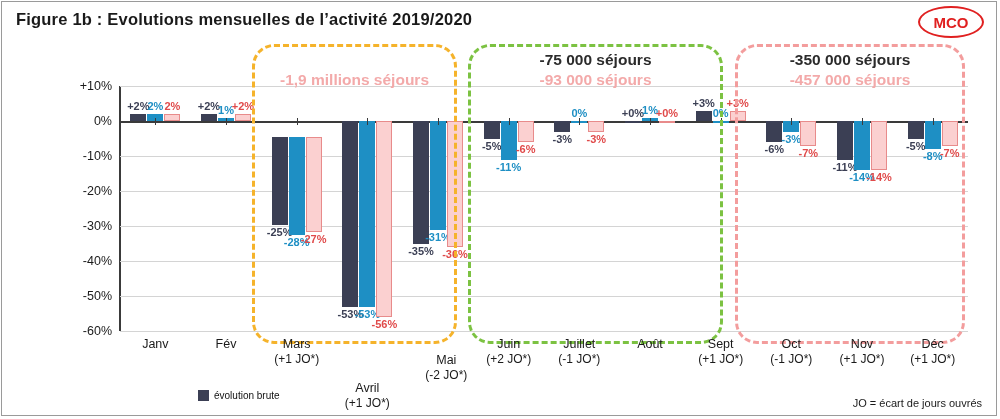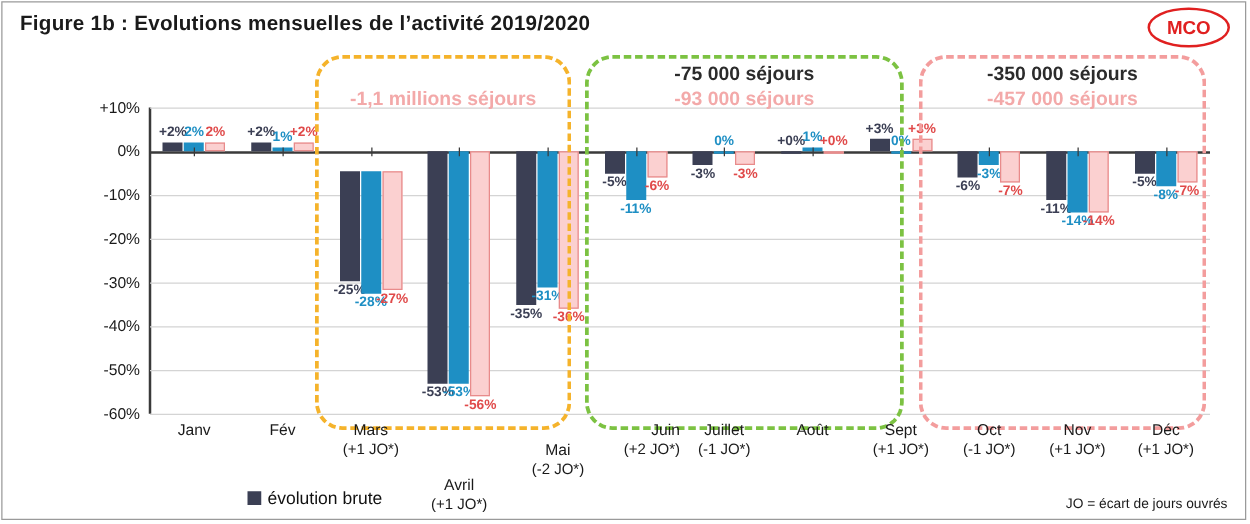--- a/index.html
+++ b/index.html
@@ -91,21 +91,21 @@
   .anntext{
     position:absolute;text-align:center;font-size:15.5px;font-weight:bold;
     line-height:20px;white-space:nowrap;
   }
   .ann-dark{color:#2b2b2b;}
   .ann-pink{color:#f3a9a9;}
   
   #legend{
     position:absolute;left:196px;top:388px;
     display:flex;gap:26px;align-items:center;
-    font-size:14px;color:#111;
+    font-size:10px;color:#111;
   }
   .lgitem{display:flex;align-items:center;gap:5px;}
   .sw{width:11px;height:11px;display:inline-block;}
   .sw1{background:#3b3f54;}
   .sw2{background:#1e8fc4;}
   .sw3{background:#fbd0d0;border:1px solid #e88b8b;box-sizing:border-box;}
   #footnote{
     position:absolute;right:14px;bottom:6px;font-size:11px;color:#1a1a1a;
   }
 </style>
@@ -245,21 +245,21 @@
         <div class="bar b2" style="left: 27.3333px; top: 35px; height: 28px;"></div>
         <div class="vlabel l2" style="left: 19.3333px; width: 32px; text-align: center; top: 64px;">-8%</div>
         <div class="bar b3" style="left: 44.3333px; top: 35px; height: 24.5px;"></div>
         <div class="vlabel l3" style="left: 36.3333px; width: 32px; text-align: center; top: 60.5px;">-7%</div>
       </div>
       <div class="tick" style="left: 812.667px; top: 32px;"></div>
     </div>
 
   <div class="annbox" id="ann-yellow" style="left:250px;top:42px;width:205px;height:300px;"></div>
   <div class="anntext" style="left:250px;top:68px;width:205px;">
-    <span class="ann-pink">-1,1 millions séjours</span>
+    <span class="ann-pink">-1,9 millions séjours</span>
   </div>
 
   <div class="annbox" id="ann-green" style="left:466px;top:42px;width:255px;height:300px;"></div>
   <div class="anntext" style="left:466px;top:48px;width:255px;">
     <span class="ann-dark">-75 000 séjours</span>
   </div>
   <div class="anntext" style="left:466px;top:68px;width:255px;">
     <span class="ann-pink">-93 000 séjours</span>
   </div>
 
@@ -283,21 +283,21 @@
         <div class="jo">(+1 JO*)</div>
       </div>
       <div class="xlab" style="left: 212px; width: 70.6667px; margin-top: 44px;">
         <div>Avril</div>
         <div class="jo">(+1 JO*)</div>
       </div>
       <div class="xlab" style="left: 291px; width: 70.6667px; margin-top: 16px;">
         <div>Mai</div>
         <div class="jo">(-2 JO*)</div>
       </div>
-      <div class="xlab" style="left: 353.333px; width: 70.6667px; text-align: right;">
+      <div class="xlab" style="left: 353.333px; width: 70.6667px;">
         <div>Juin</div>
         <div class="jo">(+2 JO*)</div>
       </div>
       <div class="xlab" style="left: 424px; width: 70.6667px;">
         <div>Juillet</div>
         <div class="jo">(-1 JO*)</div>
       </div>
       <div class="xlab" style="left: 494.667px; width: 70.6667px;">
         <div>Août</div>
       </div>

